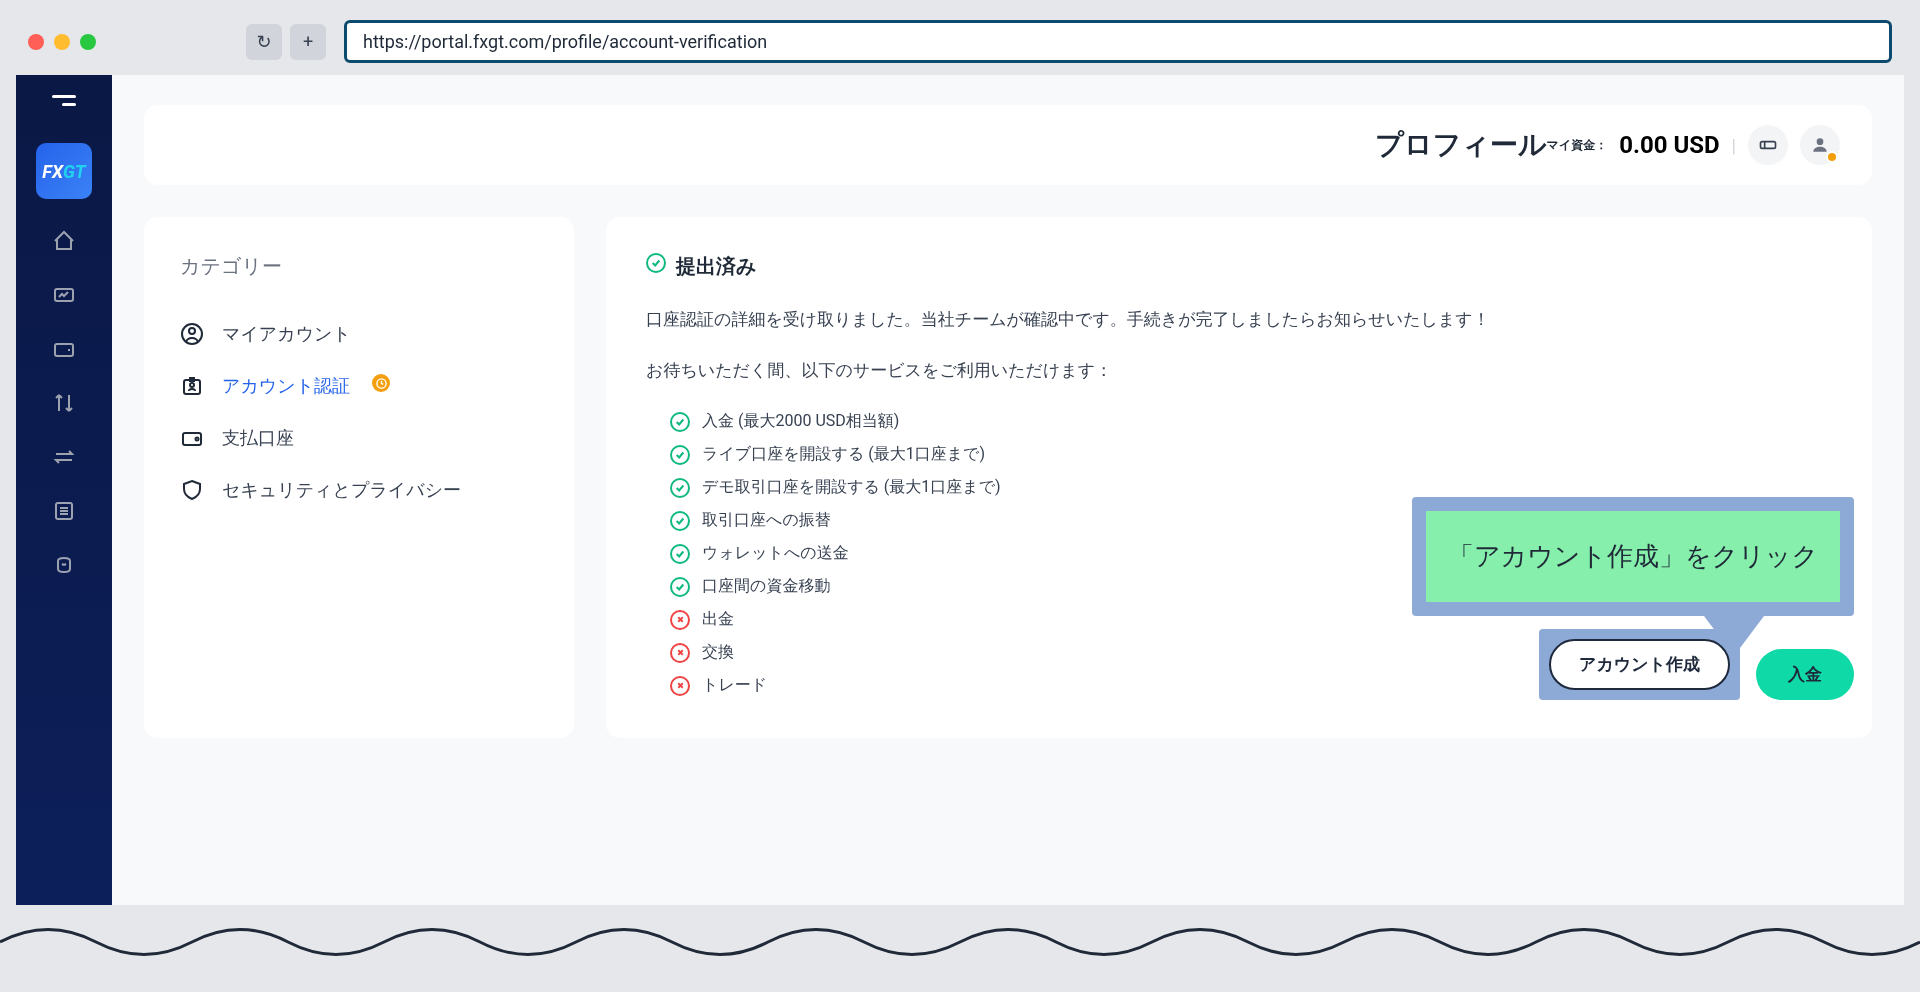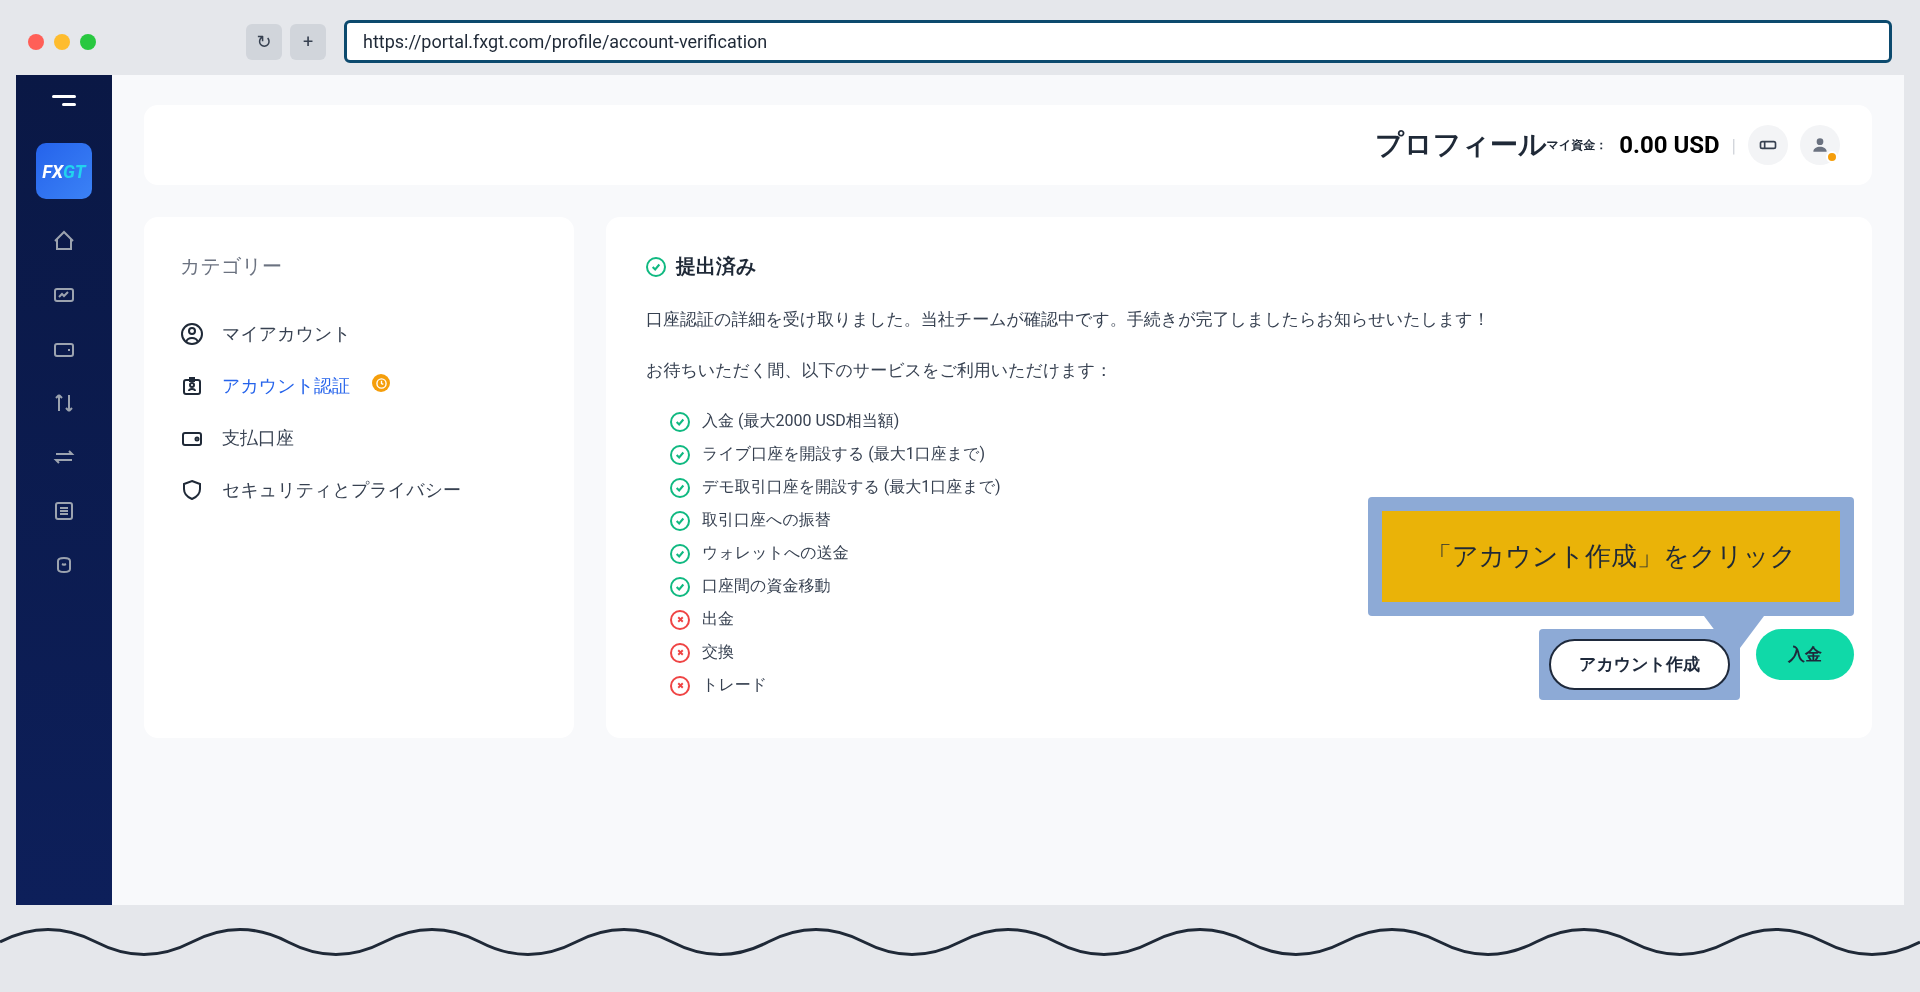--- a/index.html
+++ b/index.html
@@ -54,37 +54,37 @@
 .sidebar-heading { font-size: 20px; color: #6b7280; margin-bottom: 28px; }
 .sidebar-item { display: flex; align-items: flex-start; gap: 18px; padding: 14px 0; cursor: pointer; }
 .sidebar-item-icon { width: 24px; height: 24px; display: flex; align-items: center; justify-content: center; color: #1f2937; }
 .sidebar-item-label { font-size: 18px; color: #374151; }
 .sidebar-item.active .sidebar-item-label { color: #2563eb; }
 .pending-badge { width: 18px; height: 18px; background: #f59e0b; border-radius: 50%; display: flex; align-items: center; justify-content: center; margin-left: 4px; }
 .pending-badge svg { width: 11px; height: 11px; }
 
 
 .content-card { flex: 1; background: #fff; border-radius: 14px; padding: 36px 40px; position: relative; }
-.submitted-header { display: flex; align-items: center; gap: 10px; margin-bottom: 24px; }
+.submitted-header { display: flex; gap: 10px; margin-bottom: 24px; }
 .submitted-title { font-size: 20px; font-weight: 700; color: #1f2937; }
 .check-circle { width: 20px; height: 20px; border: 2px solid #10b981; border-radius: 50%; display: flex; align-items: center; justify-content: center; color: #10b981; flex-shrink: 0; }
 .check-circle svg { width: 10px; height: 10px; }
 .x-circle { width: 20px; height: 20px; border: 2px solid #ef4444; border-radius: 50%; display: flex; align-items: center; justify-content: center; color: #ef4444; flex-shrink: 0; }
 .x-circle svg { width: 9px; height: 9px; }
 .desc-text { font-size: 17px; color: #374151; line-height: 1.8; margin-bottom: 20px; }
 .feature-list { list-style: none; padding-left: 24px; }
 .feature-item { display: flex; align-items: center; gap: 12px; padding: 6px 0; font-size: 16px; color: #374151; }
 
 
 .callout { position: absolute; top: 280px; right: 18px; background: #8daad6; padding: 14px; border-radius: 4px; }
-.callout-inner { background: #eab308; padding: 28px 44px; font-size: 26px; color: #1f2937; }
+.callout-inner { background: #86efac; padding: 28px 22px; font-size: 26px; color: #1f2937; }
 .callout-arrow { position: absolute; bottom: -40px; right: 90px; width: 0; height: 0; border-left: 30px solid transparent; border-right: 30px solid transparent; border-top: 40px solid #8daad6; }
 
 
-.actions { position: absolute; bottom: 38px; right: 18px; display: flex; gap: 16px; align-items: flex-start; }
+.actions { position: absolute; bottom: 38px; right: 18px; display: flex; gap: 16px; align-items: flex-end; }
 .btn-highlight { background: #8daad6; padding: 10px; border-radius: 4px; }
 .btn-create { background: #fff; border: 2px solid #1e293b; border-radius: 28px; padding: 12px 28px; font-size: 17px; font-weight: 700; color: #1e293b; cursor: pointer; }
 .btn-deposit { background: #10d9a8; border-radius: 28px; padding: 14px 32px; font-size: 17px; font-weight: 700; color: #1e293b; cursor: pointer; }
 
 
 .wavy-bottom { position: absolute; bottom: 20px; left: 0; right: 0; height: 60px; }
 .wavy-bottom svg { width: 100%; height: 100%; }
 </style>
 </head>
 <body>

